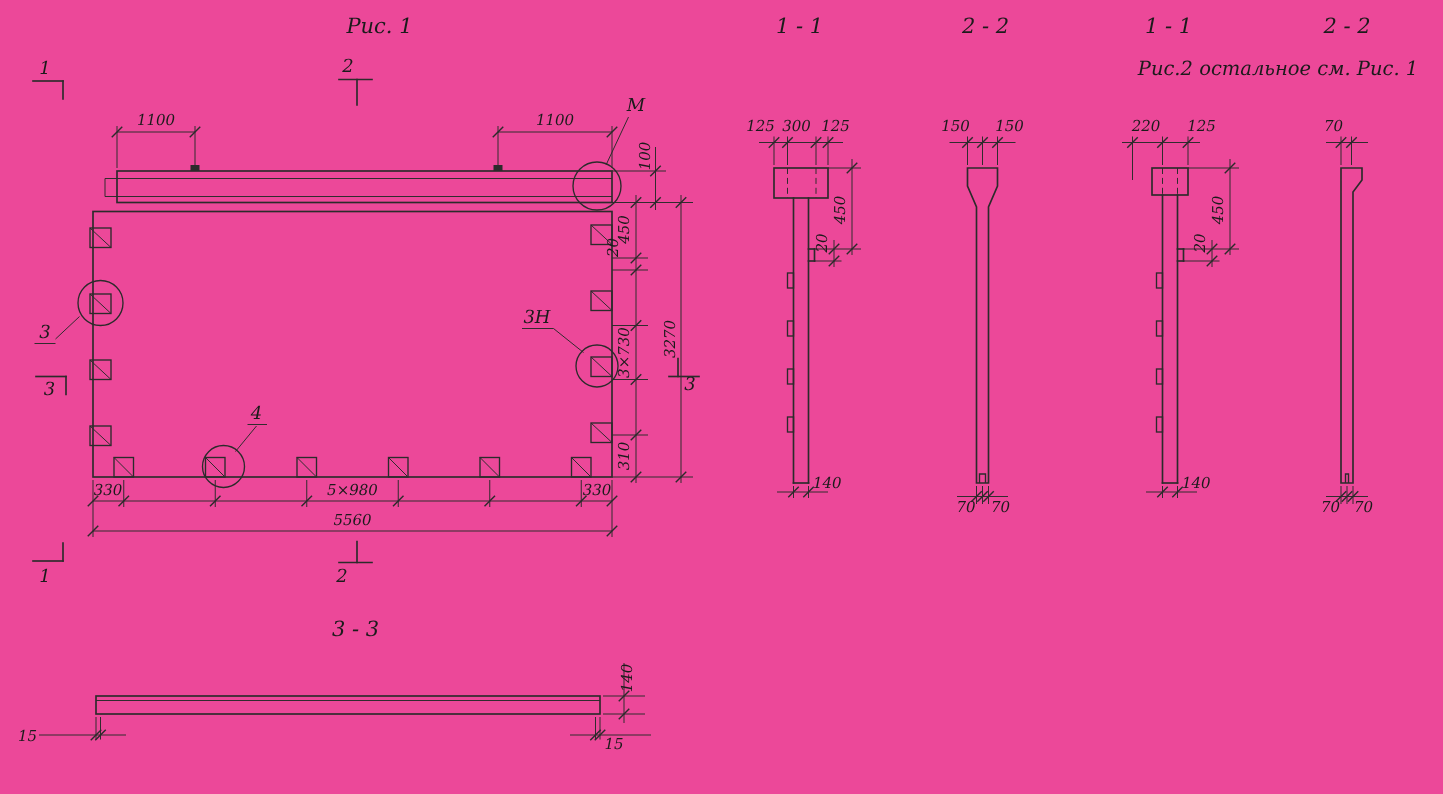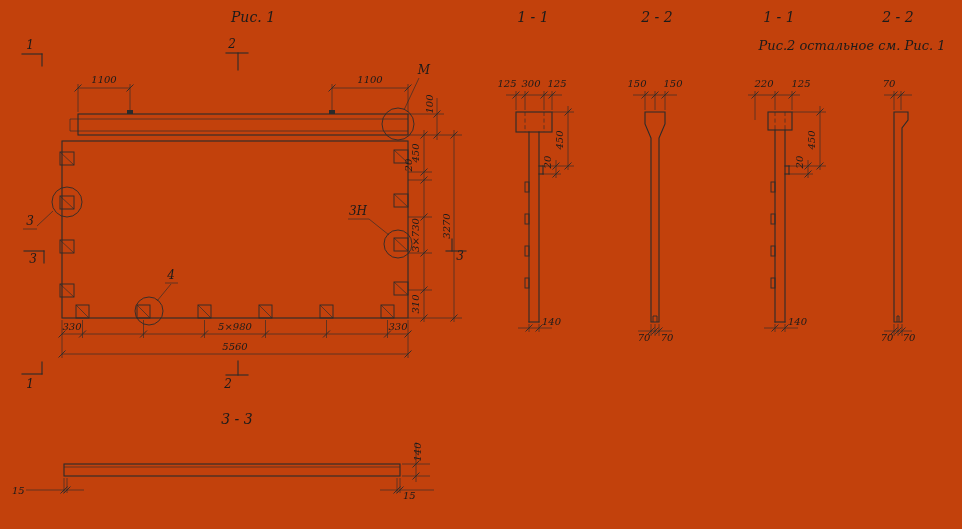--- a/index.html
+++ b/index.html
@@ -1,16 +1,16 @@
 <!DOCTYPE html>
 <html><head>
 <meta charset="utf-8">
 <style>
   html,body{margin:0;padding:0;background:#e9e9e7;}
-  .stage{position:relative;width:962px;height:529px;background:#c2410c;overflow:hidden;}
+  .stage{position:relative;width:962px;height:529px;background:#ec4899;overflow:hidden;}
   svg{display:block;}
   .ln{stroke:#2b2b2b;stroke-width:1.1;fill:none;stroke-linecap:square;}
   .med{stroke:#2b2b2b;stroke-width:0.9;fill:none;}
   .thin{stroke:#2b2b2b;stroke-width:0.65;fill:none;}
   .dash{stroke-dasharray:4 2.6;}
   .ink{fill:#2b2b2b;stroke:none;}
   text{font-family:"DejaVu Serif",serif;font-style:italic;fill:#1b1b1b;}
   .t-title{font-size:14px;text-anchor:middle;}
   .t-note{font-size:13px;text-anchor:middle;}
   .t-dim{font-size:10px;text-anchor:middle;}

